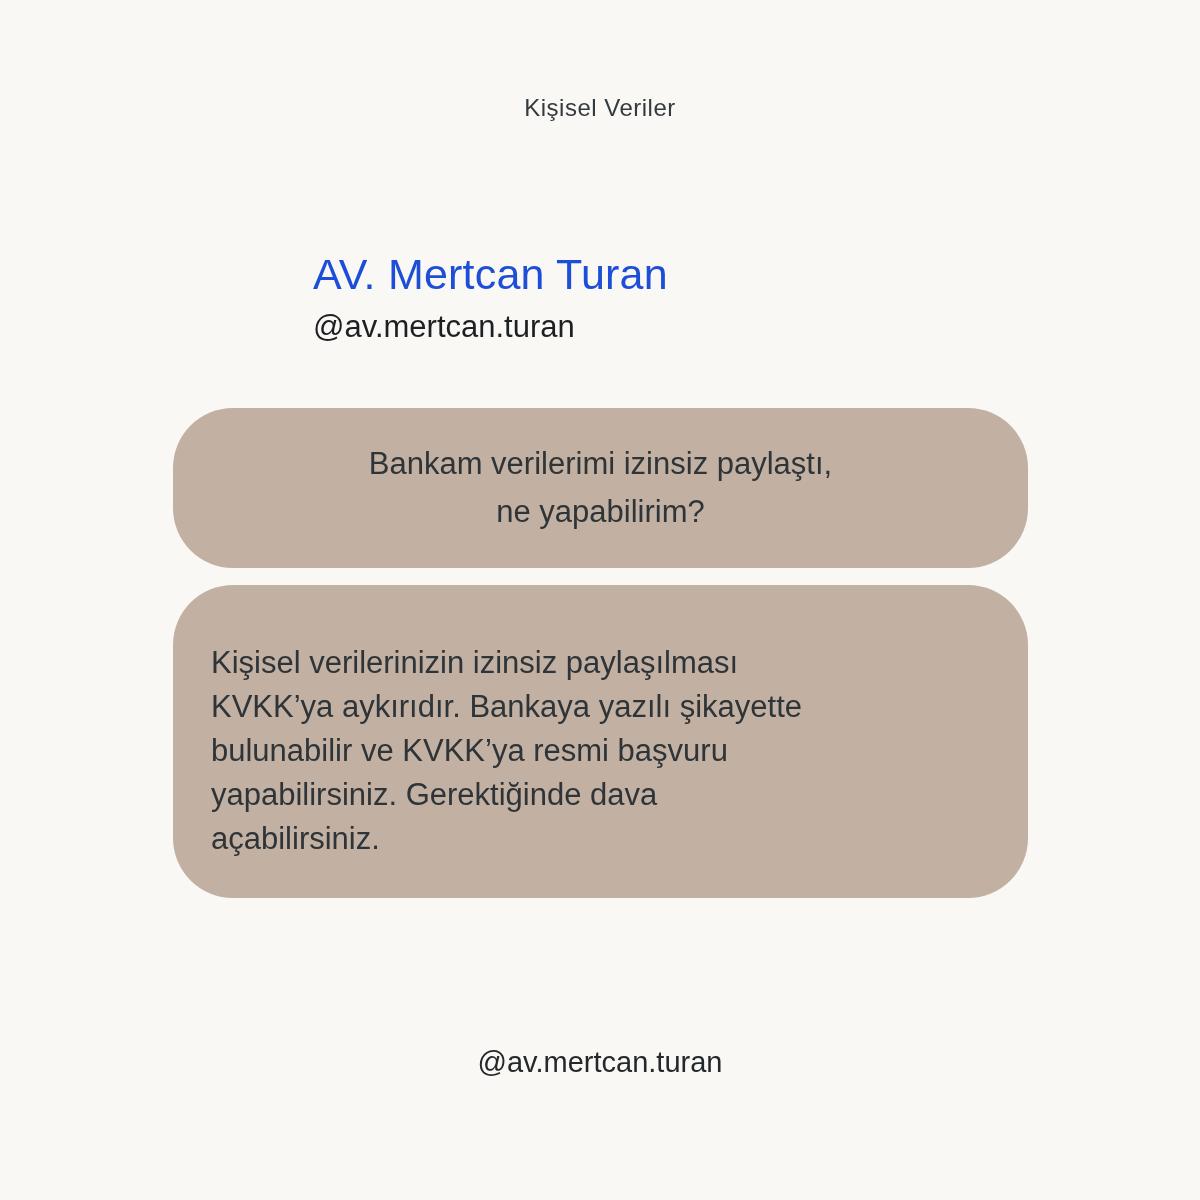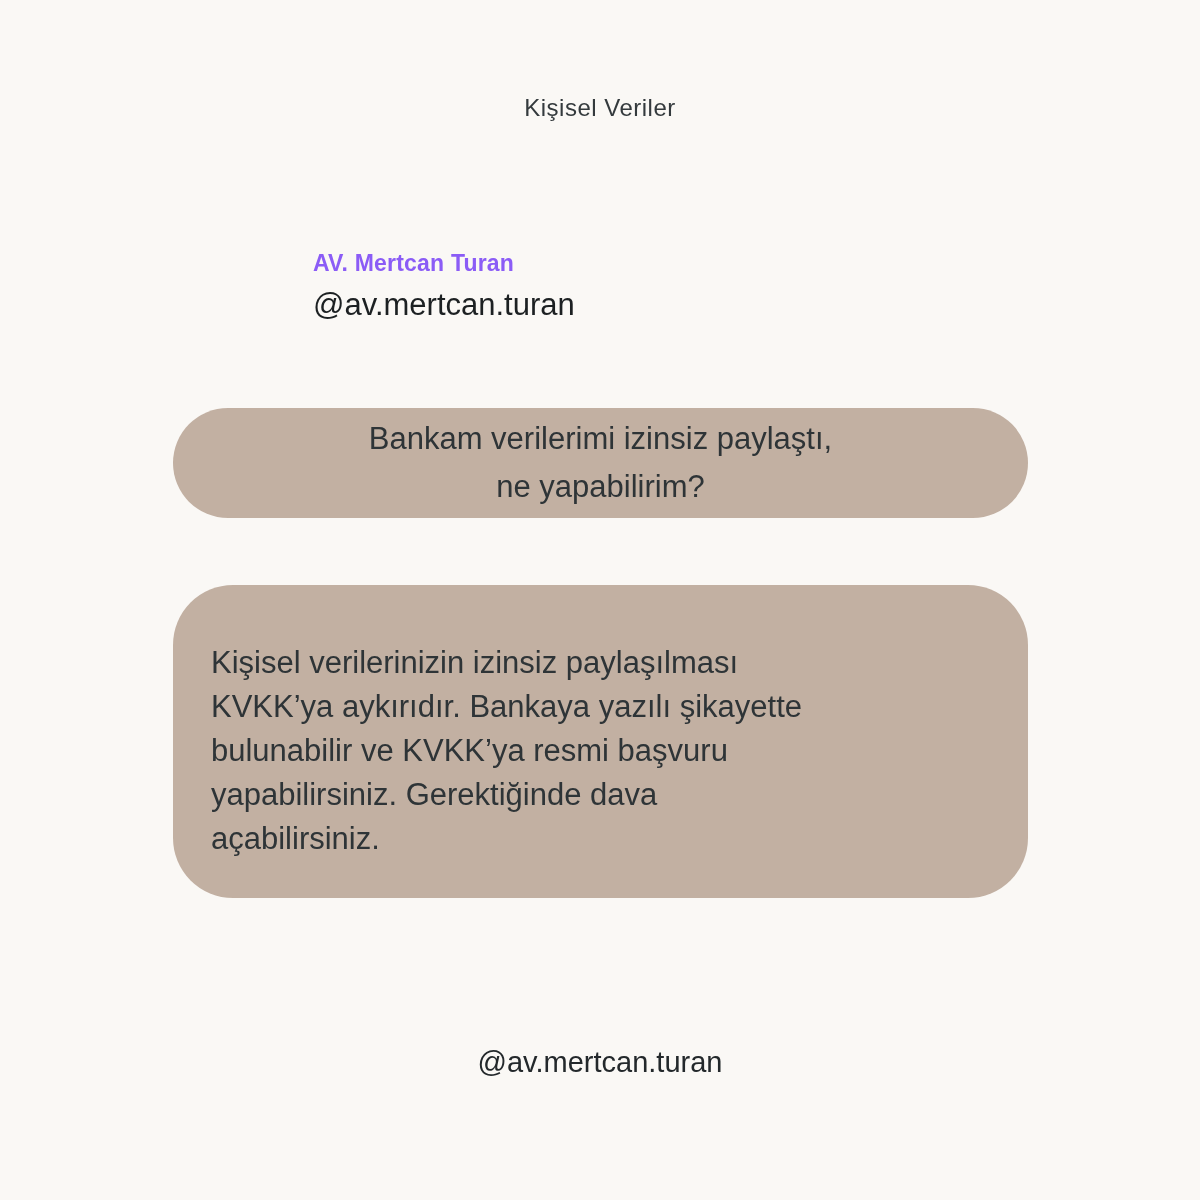--- a/index.html
+++ b/index.html
@@ -29,44 +29,44 @@
     color: #343A3D;
   }
 
   .profile {
     position: absolute;
     top: 250px;
     left: 313px;
   }
 
   .profile-name {
-    font-size: 23px;
-    font-weight: 700;
+    font-size: 43px;
+    font-weight: 400;
     letter-spacing: 0.2px;
-    color: #8b5cf6;
+    color: #1d4ed8;
   }
 
   .profile-handle {
     margin-top: 10px;
     font-size: 31px;
     font-weight: 400;
     color: #1C2022;
   }
 
   .bubble {
     position: absolute;
     left: 173px;
     width: 855px;
     background: #C2B0A2;
     border-radius: 60px;
   }
 
   .bubble-question {
     top: 408px;
-    height: 110px;
+    height: 160px;
     display: flex;
     align-items: center;
     justify-content: center;
   }
 
   .bubble-question .bubble-text {
     text-align: center;
     font-size: 31px;
     line-height: 48px;
     white-space: pre-line;

